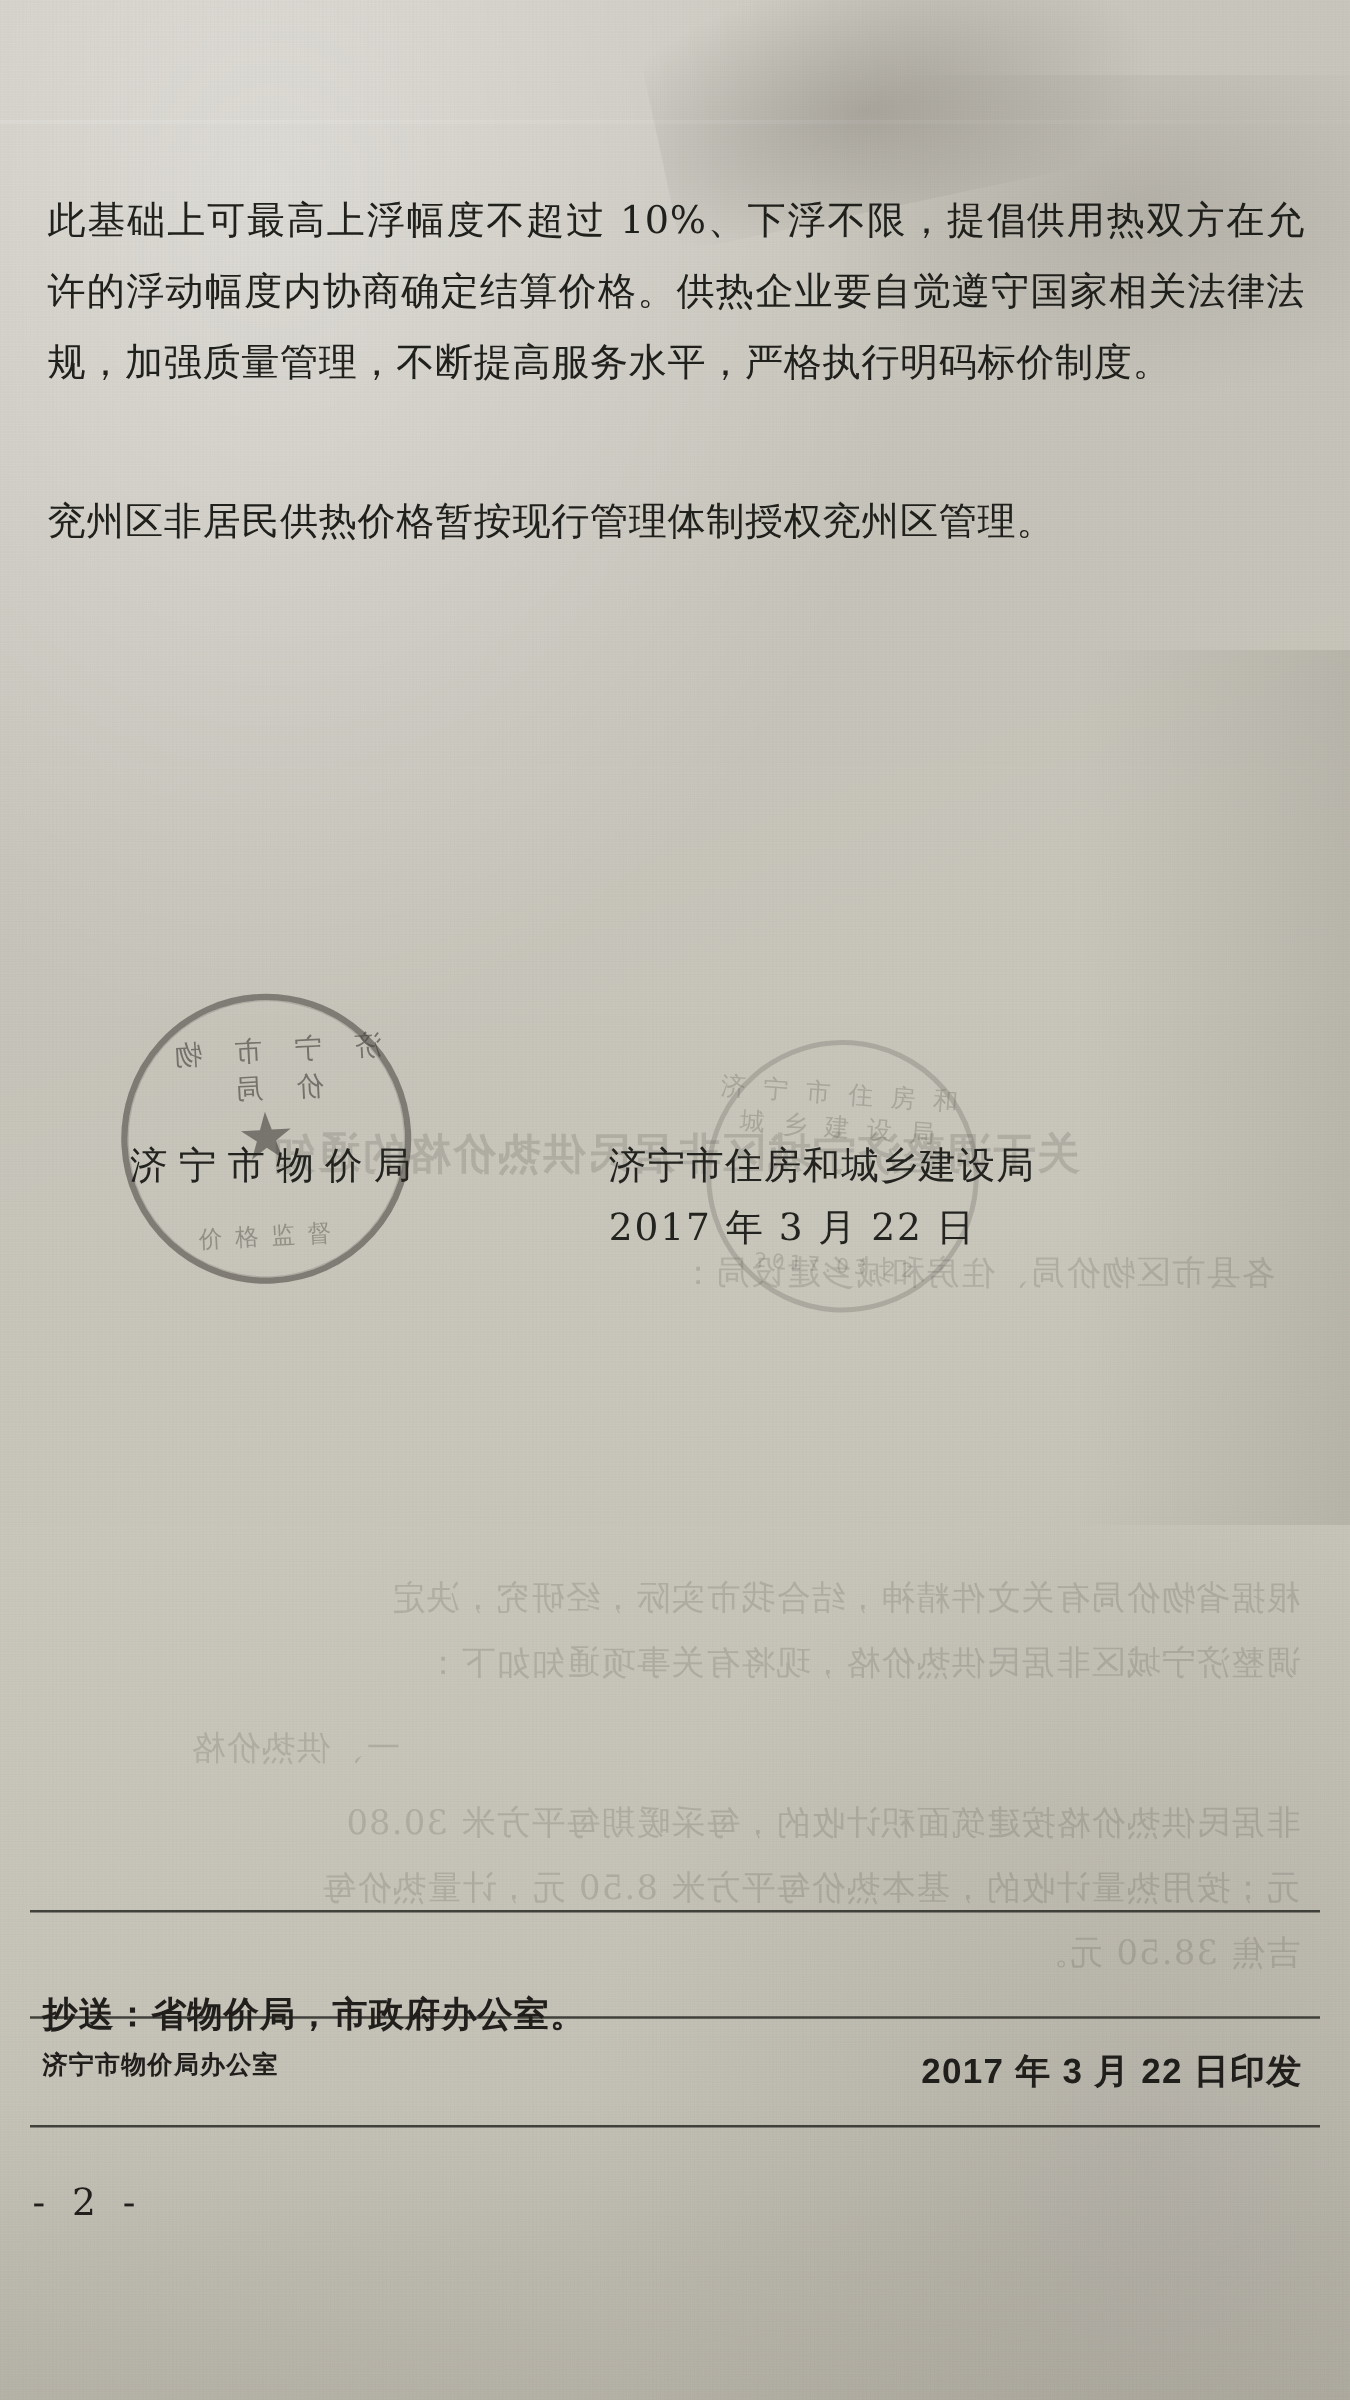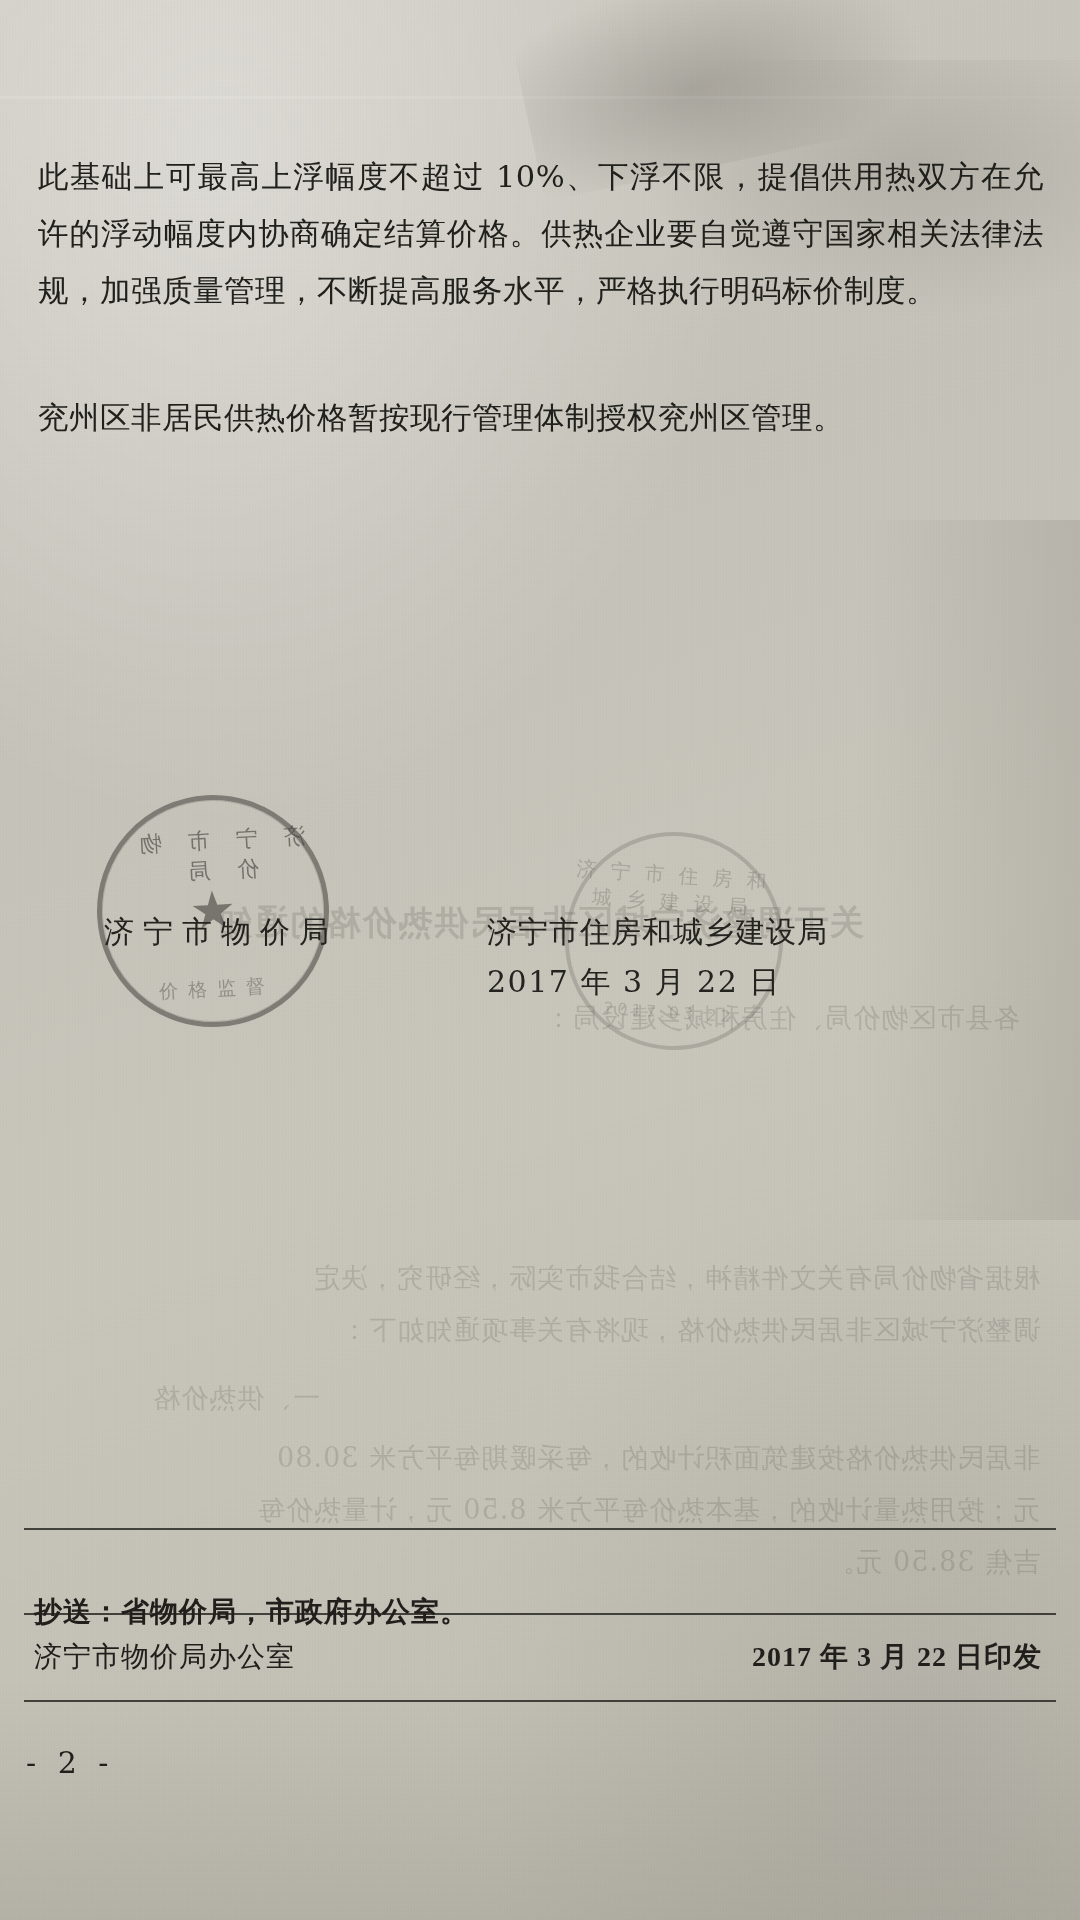--- a/index.html
+++ b/index.html
@@ -241,30 +241,30 @@
     font-size: 28px;
     letter-spacing: 1px;
     color: #201f1c;
     white-space: nowrap;
     margin-top: 45px;
   }
   #footer-office {
     position: absolute;
     left: 34px; top: 1638px;
     font-family: "DejaVu Sans", sans-serif;
-    font-weight: normal;
-    font-size: 28px;
+    font-weight: bold;
+    font-size: 20px;
     letter-spacing: 1px;
     color: #201f1c;
     white-space: nowrap;
   }
   #footer-date {
     position: absolute;
     right: 38px; top: 1638px;
-    font-family: Liberation Serif, serif;
+    font-family: Liberation Sans, sans-serif;
     font-weight: bold;
     font-size: 28px;
     letter-spacing: 1px;
     color: #201f1c;
     white-space: nowrap;
     text-align: right;
   }
   #page-number {
     position: absolute;
     left: 26px; top: 1745px;

